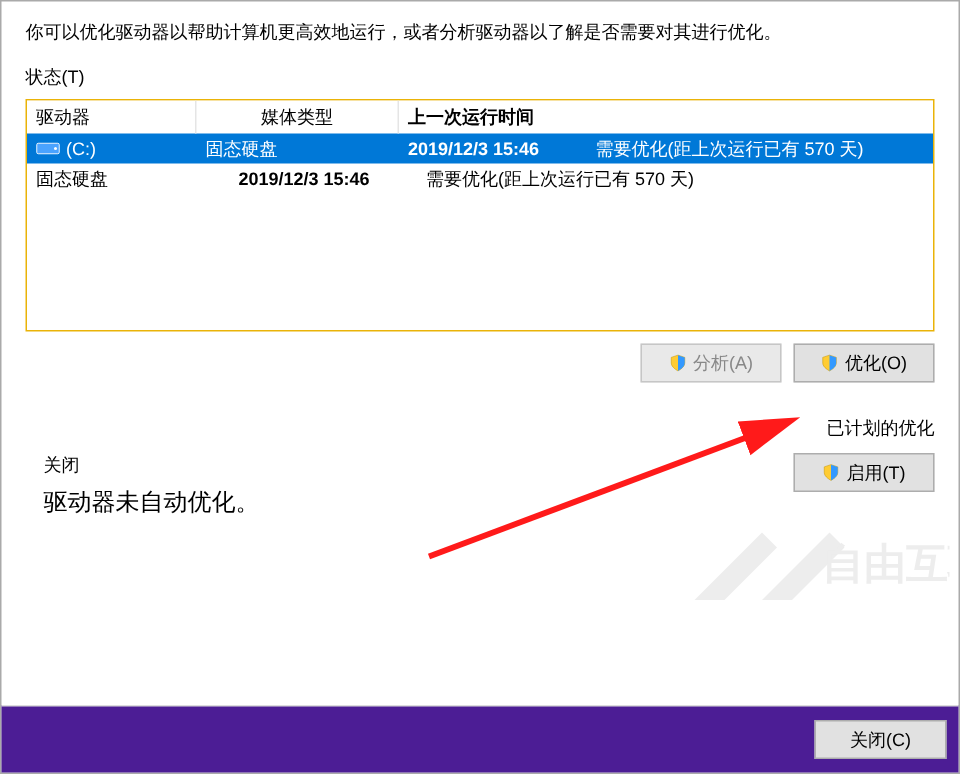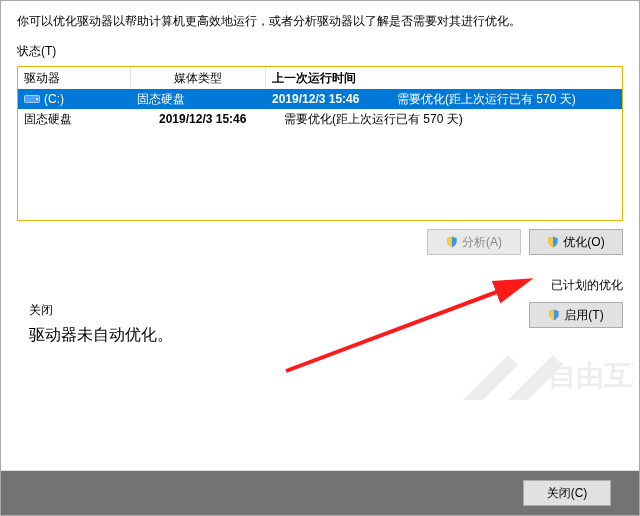--- a/index.html
+++ b/index.html
@@ -160,25 +160,25 @@
   .sched-text {
     margin-left: 12px;
   }
   .sched-text .s1 { font-size: 12px; }
   .sched-text .s2 { font-size: 16px; margin-top: 6px; }
 
   
   .bottom {
     height: 44px;
     border-top: 1px solid #ddd;
-    background: #737373;
+    background: #4c1d95;
     display: flex;
     align-items: center;
     justify-content: flex-end;
-    padding: 0 28px;
+    padding: 0 8px;
   }
 
   
   .arrow {
     position: absolute;
     pointer-events: none;
   }
 
   
   .watermark {

